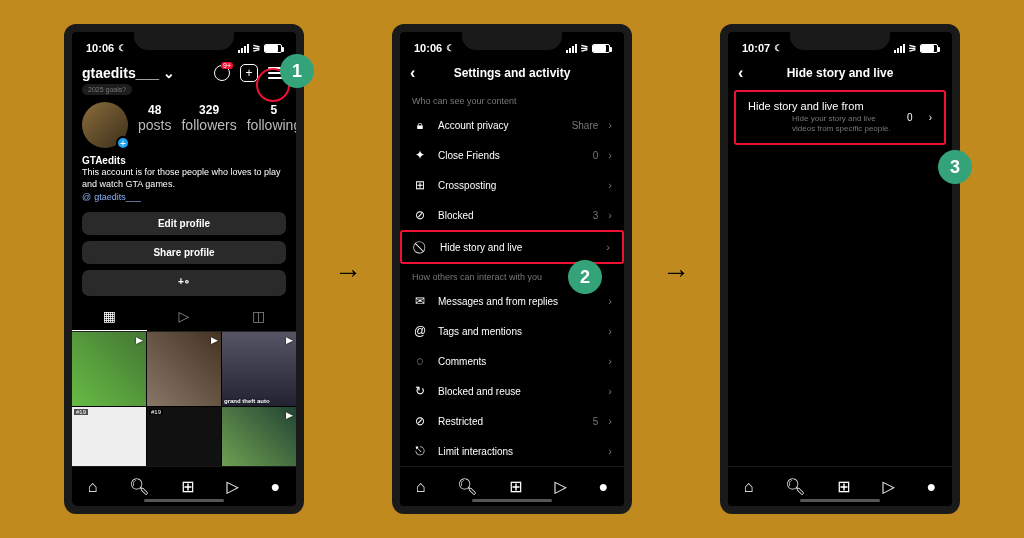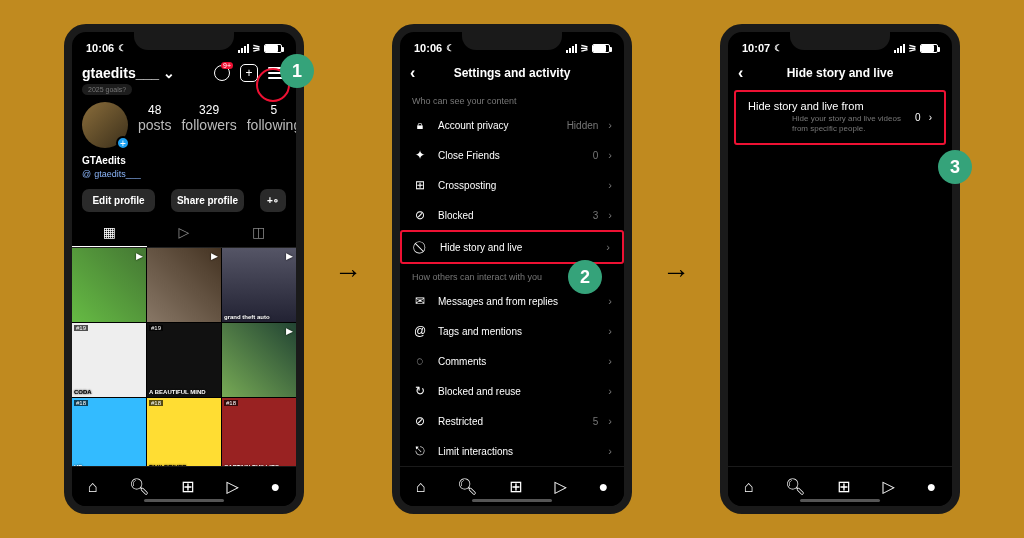--- a/index.html
+++ b/index.html
@@ -26,21 +26,21 @@
     font-size: 18px; font-weight: 600;
     z-index: 10;
   }
   .badge1 { top: 30px; right: -10px; }
   .badge2 { top: 236px; right: 30px; }
   .badge3 { top: 126px; right: -12px; }
   .phone {
     width: 240px; height: 490px;
     background: #000;
     border: 8px solid #1a1a1a;
-    border-radius: 22px;
+    border-radius: 12px;
     overflow: hidden;
     position: relative;
     color: #fff;
     font-size: 10px;
   }
   .notch {
     position: absolute; top: 0; left: 50%; transform: translateX(-50%);
     width: 100px; height: 18px; background: #1a1a1a;
     border-radius: 0 0 14px 14px; z-index: 5;
   }
@@ -69,26 +69,26 @@
   .plusbox { width:18px;height:18px;border:1.5px solid #fff;border-radius:5px;display:flex;align-items:center;justify-content:center;font-size:12px;line-height:1; }
   .threads-ic { width:16px;height:16px;border:1.5px solid #fff;border-radius:50%;position:relative;}
   .hamburger { width:18px; display:flex; flex-direction:column; gap:3px;}
   .hamburger span{height:2px;background:#fff;border-radius:1px;}
   .stats-row { display:flex; align-items:center; padding:4px 10px 2px; gap:10px; }
   .avatar { width:46px;height:46px;border-radius:50%; background:linear-gradient(135deg,#8a6d3b,#3b2f1a); position:relative; }
   .avatar-plus { position:absolute; bottom:-2px; right:-2px; width:14px;height:14px;background:#1da1f2;border-radius:50%;color:#fff;font-size:10px;display:flex;align-items:center;justify-content:center;border:2px solid #000;}
   .story-pill { position:absolute; top:-18px; left:0; font-size:7px; color:#777; background:#1d1d1d; padding:2px 6px; border-radius:8px; white-space:nowrap;}
   .avatar-wrap { position:relative; margin-top:14px;}
   .stat { flex:1; text-align:center; }
-  .stat-num { font-size:12px; font-weight:400; }
+  .stat-num { font-size:12px; font-weight:700; }
   .stat-lbl { font-size:14px; color:#bbb; }
   .bio { padding:4px 10px 2px; font-size:9px; line-height:1.3; }
   .bio-name { font-weight:600; font-size:10px; }
   .bio-link { color:#8ab4f8; display:flex; align-items:center; gap:3px; margin-top:2px;}
-  .btn-row { display:flex; gap:16px; padding:6px 10px; }
+  .btn-row { display:flex; gap:6px; padding:6px 10px;flex-direction:column; }
   .pill-btn { flex:1; background:#2a2a2a; text-align:center; padding:6px 0; border-radius:7px; font-size:10px; font-weight:600;}
   .pill-btn.sm { flex:0 0 26px; }
   .tabs { display:flex; border-bottom:1px solid #222;}
   .tab { flex:1; text-align:center; padding:6px 0; font-size:14px; color:#888;}
   .tab.active{ color:#fff; border-bottom:1px solid #fff;}
   .grid { display:grid; grid-template-columns:repeat(3,1fr); gap:1px; }
   .cell { aspect-ratio:1/1; background:#333; position:relative; overflow:hidden;}
   .cell .reel-ic { position:absolute; top:3px; right:3px; font-size:9px; color:#fff; text-shadow:0 0 2px #000;}
   .c1{background:linear-gradient(45deg,#6b4,#473);} .c2{background:linear-gradient(45deg,#876,#432);} .c3{background:linear-gradient(180deg,#556,#223);}
   .c4{background:#eee;} .c5{background:#111;} .c6{background:linear-gradient(45deg,#7a5,#243);}
@@ -104,21 +104,21 @@
   
   .set-head { display:flex; align-items:center; justify-content:center; position:relative; padding:8px 0; font-size:12px; font-weight:600;}
   .set-head .back { position:absolute; left:10px; font-size:16px;}
   .sect-lbl { color:#777; font-size:9px; padding:8px 12px 4px; }
   .row { display:flex; align-items:center; padding:8px 12px; gap:10px; }
   .row .ric { width:16px; text-align:center; font-size:12px;}
   .row .rlbl { flex:1; font-size:10px; }
   .row .rval { color:#777; font-size:10px; }
   .row .chev { color:#777; font-size:11px;}
   .red-rect { border:2px solid #e13; border-radius:3px; }
-  .hide-setting { padding:8px 12px; display:flex; align-items:center; gap:8px;}
+  .hide-setting { padding:8px 12px; display:flex; align-items:center; gap:16px;}
   .hide-setting .txts { flex:1; }
   .hide-ttl { font-size:11px; }
   .hide-sub { font-size:8px; color:#777; line-height:1.3; margin-top:2px;margin-left:44px;}
 </style>
 </head>
 <body>
 
 <div class="phone-wrap">
   <div class="badge badge1">1</div>
   <div class="phone">
@@ -180,20 +180,21 @@
         <div class="stat-lbl">followers</div>
       </div>
       <div class="stat">
         <div class="stat-num">5</div>
         <div class="stat-lbl">following</div>
       </div>
     </div>
 
     <div class="bio">
       <div class="bio-name">GTAedits</div>
+      <div>This account is for those people who loves to play and watch GTA games.</div>
       <div class="bio-link">
         <span>@</span>
         <span>gtaedits___</span>
       </div>
     </div>
 
     <div class="btn-row">
       <div class="pill-btn">Edit profile</div>
       <div class="pill-btn">Share profile</div>
       <div class="pill-btn sm"><span>+∘</span></div>
@@ -278,21 +279,21 @@
     </div>
     <div class="set-head">
       <span class="back">‹</span>
       <span>Settings and activity</span>
     </div>
     <div class="sect-lbl">Who can see your content</div>
 
     <div class="row">
       <span class="ric">🔒︎</span>
       <span class="rlbl">Account privacy</span>
-      <span class="rval">Hidden</span>
+      <span class="rval">Share</span>
       <span class="chev">›</span>
     </div>
     <div class="row">
       <span class="ric">✦</span>
       <span class="rlbl">Close Friends</span>
       <span class="rval">0</span>
       <span class="chev">›</span>
     </div>
     <div class="row">
       <span class="ric">⊞</span>

